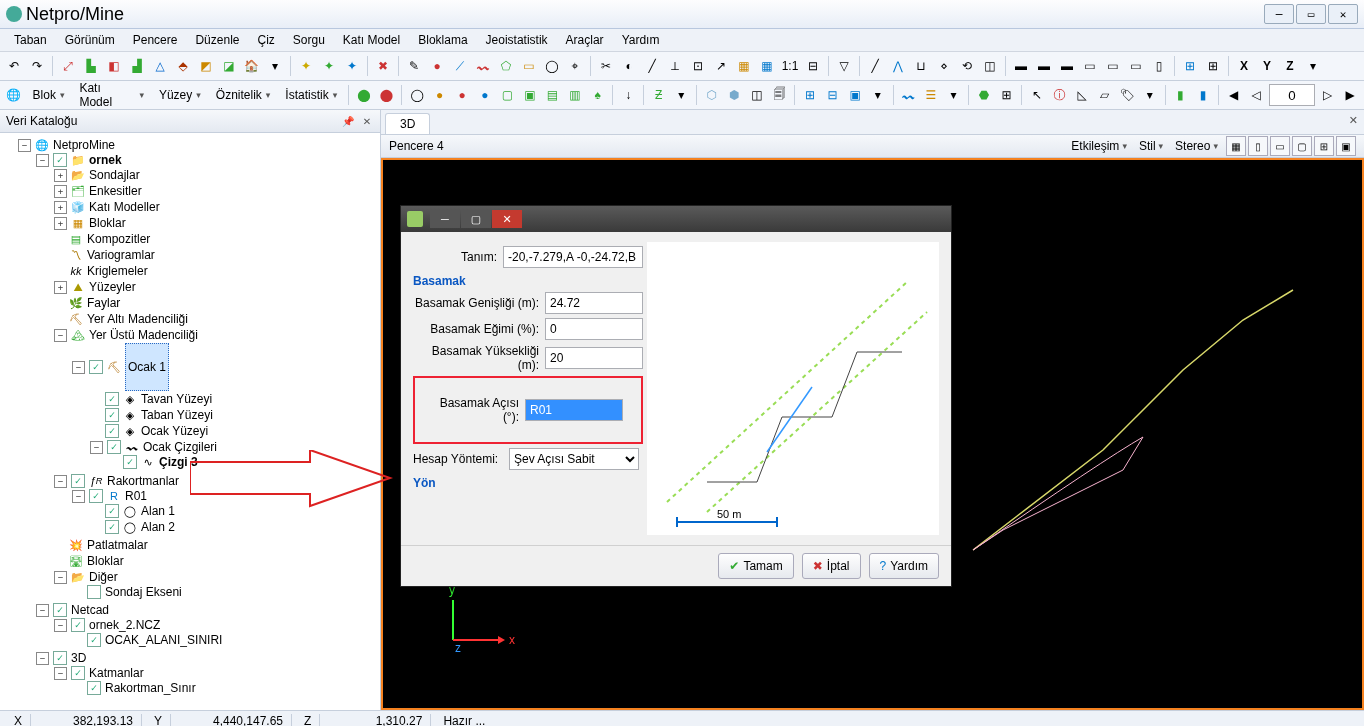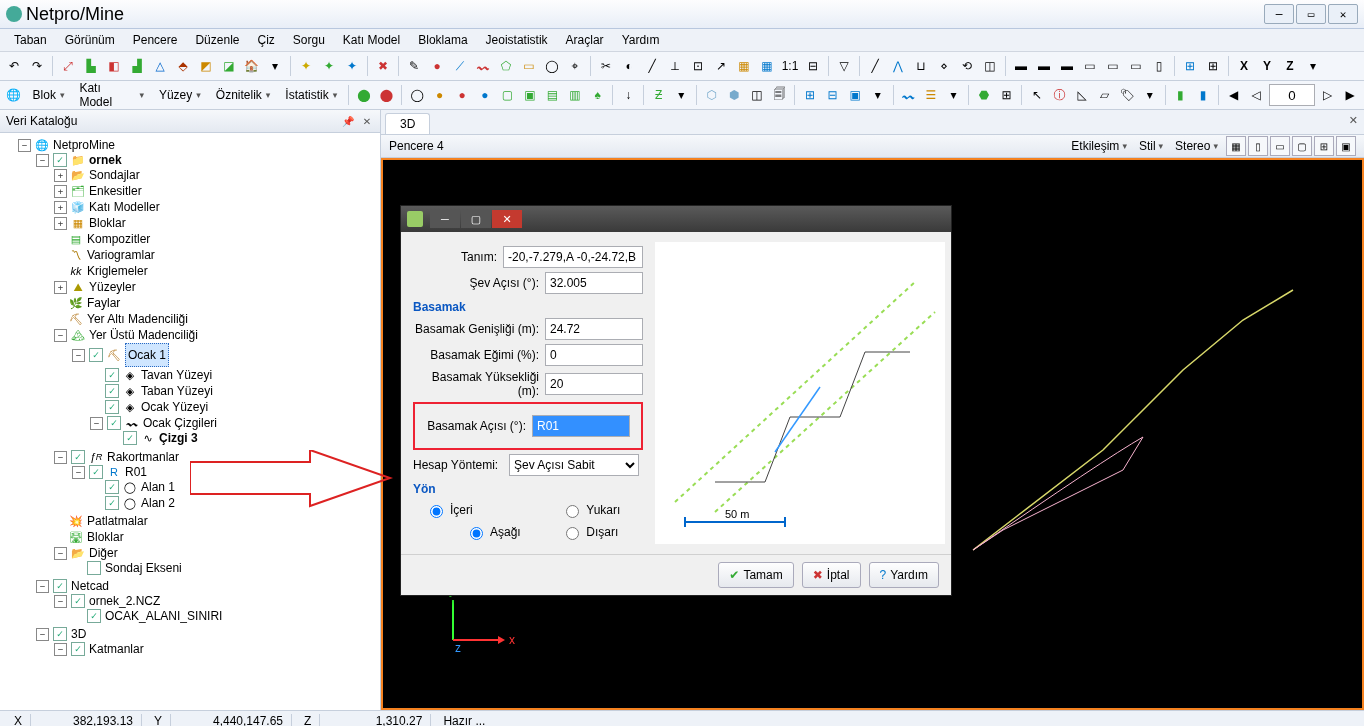--- a/index.html
+++ b/index.html
@@ -23,41 +23,41 @@
 .tree{flex:1;overflow:auto;padding:4px 0;font-size:12px}
 .tree ul{list-style:none;margin:0;padding-left:18px}
 .tree li{padding:1px 0;white-space:nowrap}
 .row{display:flex;align-items:center;gap:4px}
 .tw{width:11px;height:11px;border:1px solid #888;display:inline-flex;align-items:center;justify-content:center;font-size:9px;line-height:1;background:#fff;color:#444;font-family:Consolas,monospace}
 .tw.empty{border:none}
 .cb{width:12px;height:12px;border:1px solid #7a9;background:#fff;display:inline-flex;align-items:center;justify-content:center;font-size:9px;color:#2a7}
 .cb.on::before{content:"✓"}
 .ic{width:14px;height:14px;display:inline-flex;align-items:center;justify-content:center;font-size:11px}
 .bold{font-weight:bold}
-.sel{background:#cfe6ff;border:1px dotted #2a6ac2;padding:4px 2px}
+.sel{background:#cfe6ff;border:1px dotted #2a6ac2;padding:16px 2px}
 .main{flex:1;display:flex;flex-direction:column;background:#f3f6fb;position:relative}
 .tabstrip{height:24px;background:#eef2f8;border-bottom:1px solid #c6cfdc;display:flex;align-items:flex-end;padding:0 4px}
 .tab{padding:3px 14px;border:1px solid #c6cfdc;border-bottom:none;background:#fff;border-radius:3px 3px 0 0;font-size:12px;margin-top:2px}
 .panex{position:absolute;right:6px;top:4px;font-size:11px;color:#555}
 .subhdr{height:22px;background:linear-gradient(#f6f8fb,#e4e9f1);border-bottom:1px solid #c6cfdc;display:flex;align-items:center;padding:0 8px;font-size:12px}
 .subhdr .spacer{flex:1}
 .subhdr .ctrl{padding:0 6px;display:flex;align-items:center;gap:3px;height:18px}
 .subhdr .ctrl::after{content:"▾";font-size:9px;color:#555}
 .sqbtn{width:18px;height:18px;border:1px solid #aab;background:#f6f8fb;margin-left:2px;display:flex;align-items:center;justify-content:center;font-size:10px}
 .viewport{flex:1;background:#000;position:relative;border:2px solid #f58220}
 .dialog{position:absolute;left:400px;top:205px;width:550px;background:#f0f0f0;border:1px solid #222;box-shadow:2px 2px 8px rgba(0,0,0,.5)}
 .dlg-tb{height:26px;background:linear-gradient(#5a5a5a,#3a3a3a);display:flex;align-items:center;color:#fff;padding:0 6px;gap:6px}
 .dlg-tb .dicon{width:16px;height:16px;background:#9c6;border-radius:2px}
 .dlg-tb .dtitle{flex:1;font-size:12px}
 .dlg-wb{display:flex}
 .dlg-wb div{width:30px;height:18px;display:flex;align-items:center;justify-content:center;font-size:11px;margin-left:1px}
 .dlg-wb .min{background:#555}
 .dlg-wb .max{background:#555}
 .dlg-wb .close{background:#c43a2f}
-.dlg-body{padding:10px 12px;display:flex;gap:12px}
+.dlg-body{padding:10px 12px;display:flex;gap:4px}
 .form{width:230px}
 .frow{display:flex;align-items:center;margin:4px 0;gap:6px}
 .frow label{width:130px;text-align:right;font-size:12px}
 .frow input[type=text]{width:88px;height:20px;border:1px solid #abadb3;padding:0 4px;font-size:12px;background:#fff}
 .frow select{width:130px;height:22px;border:1px solid #abadb3;font-size:12px;background:#fff}
 .section{color:#0a57c2;font-weight:bold;margin:6px 0 2px 0;font-size:12px}
 .hl{border:2px solid #e23;padding:2px;margin:2px 0}
 .radios{display:grid;grid-template-columns:auto auto;gap:6px 30px;padding:4px 12px}
 .radios label{display:flex;align-items:center;gap:4px;font-size:12px}
 .preview{flex:1;background:#fff;border:none;position:relative}
@@ -477,20 +477,29 @@
                   <span class="cb on"></span>
                   <span>3D</span>
                 </div>
               <ul>
                 <li>
                     <div class="row">
                       <span class="tw">−</span>
                       <span class="cb on"></span>
                       <span>Katmanlar</span>
                     </div>
+                  <ul>
+                      <li>
+                        <div class="row">
+                          <span class="tw empty"></span>
+                          <span class="cb on"></span>
+                          <span>Rakortman_Sınır</span>
+                        </div>
+                      </li>
+                    </ul>
                 </li>
               </ul>
             </li>
           </ul>
         </li>
       </ul>
     </div>
   </div>
 
   <div class="main">
@@ -538,67 +547,45 @@
       <div class="min">─</div>
       <div class="max">▢</div>
       <div class="close">✕</div>
     </div>
   </div>
   <div class="dlg-body">
     <div class="form">
       <div class="frow">
           <label>Tanım:</label>
           <input type="text" style="width: 130px;" value="-20,-7.279,A -0,-24.72,B">
-        </div>
-      <div class="frow">
-          <label>Şev Açısı  (°):</label>
-          <input type="text" value="32.005" style="">
         </div>
       <div class="section">Basamak</div>
       <div class="frow">
           <label>Basamak Genişliği (m):</label>
           <input type="text" value="24.72" style="">
         </div>
       <div class="frow">
           <label>Basamak Eğimi (%):</label>
           <input type="text" value="0" style="">
         </div>
       <div class="frow">
           <label>Basamak Yüksekliği (m):</label>
           <input type="text" value="20" style="">
         </div>
       <div class="hl">
-        <div class="frow" style="margin:9px">
+        <div class="frow" style="margin:16px">
             <label>Basamak Açısı (°):</label>
             <input type="text" style="background: rgb(51, 144, 255); color: rgb(255, 255, 255);" value="R01">
           </div>
       </div>
       <div class="frow">
           <label style="width:90px;text-align:left">Hesap Yöntemi:</label>
           <select><option>Şev Açısı Sabit</option></select>
         </div>
       <div class="section">Yön</div>
-      <div class="radios">
-        <label>
-            <input type="radio" name="h" checked="" style="">
-            <span>İçeri</span>
-          </label>
-        <label>
-            <input type="radio" name="v" style="">
-            <span>Yukarı</span>
-          </label>
-        <label style="grid-column:2;grid-row:2">
-            <input type="radio" name="h" style="">
-            <span>Dışarı</span>
-          </label>
-        <label style="grid-column:1;grid-row:2;margin-left:40px">
-            <input type="radio" name="v" checked="" style="">
-            <span>Aşağı</span>
-          </label>
-      </div>
     </div>
     <div class="preview">
       <svg width="290" height="290">
         <line x1="20" y1="260" x2="260" y2="40" stroke="#9d5" stroke-width="2" stroke-dasharray="4 4"></line>
         <line x1="60" y1="270" x2="280" y2="70" stroke="#9d5" stroke-width="2" stroke-dasharray="4 4"></line>
         <polyline points="60,240 110,240 135,175 185,175 210,110 255,110" fill="none" stroke="#444" stroke-width="1"></polyline>
         <polyline points="120,210 165,145" stroke="#39f" stroke-width="1.5" fill="none"></polyline>
         <g transform="translate(30,280)">
           <line x1="0" y1="0" x2="100" y2="0" stroke="#06c" stroke-width="2"></line>
           <line x1="0" y1="-5" x2="0" y2="5" stroke="#06c" stroke-width="2"></line>

